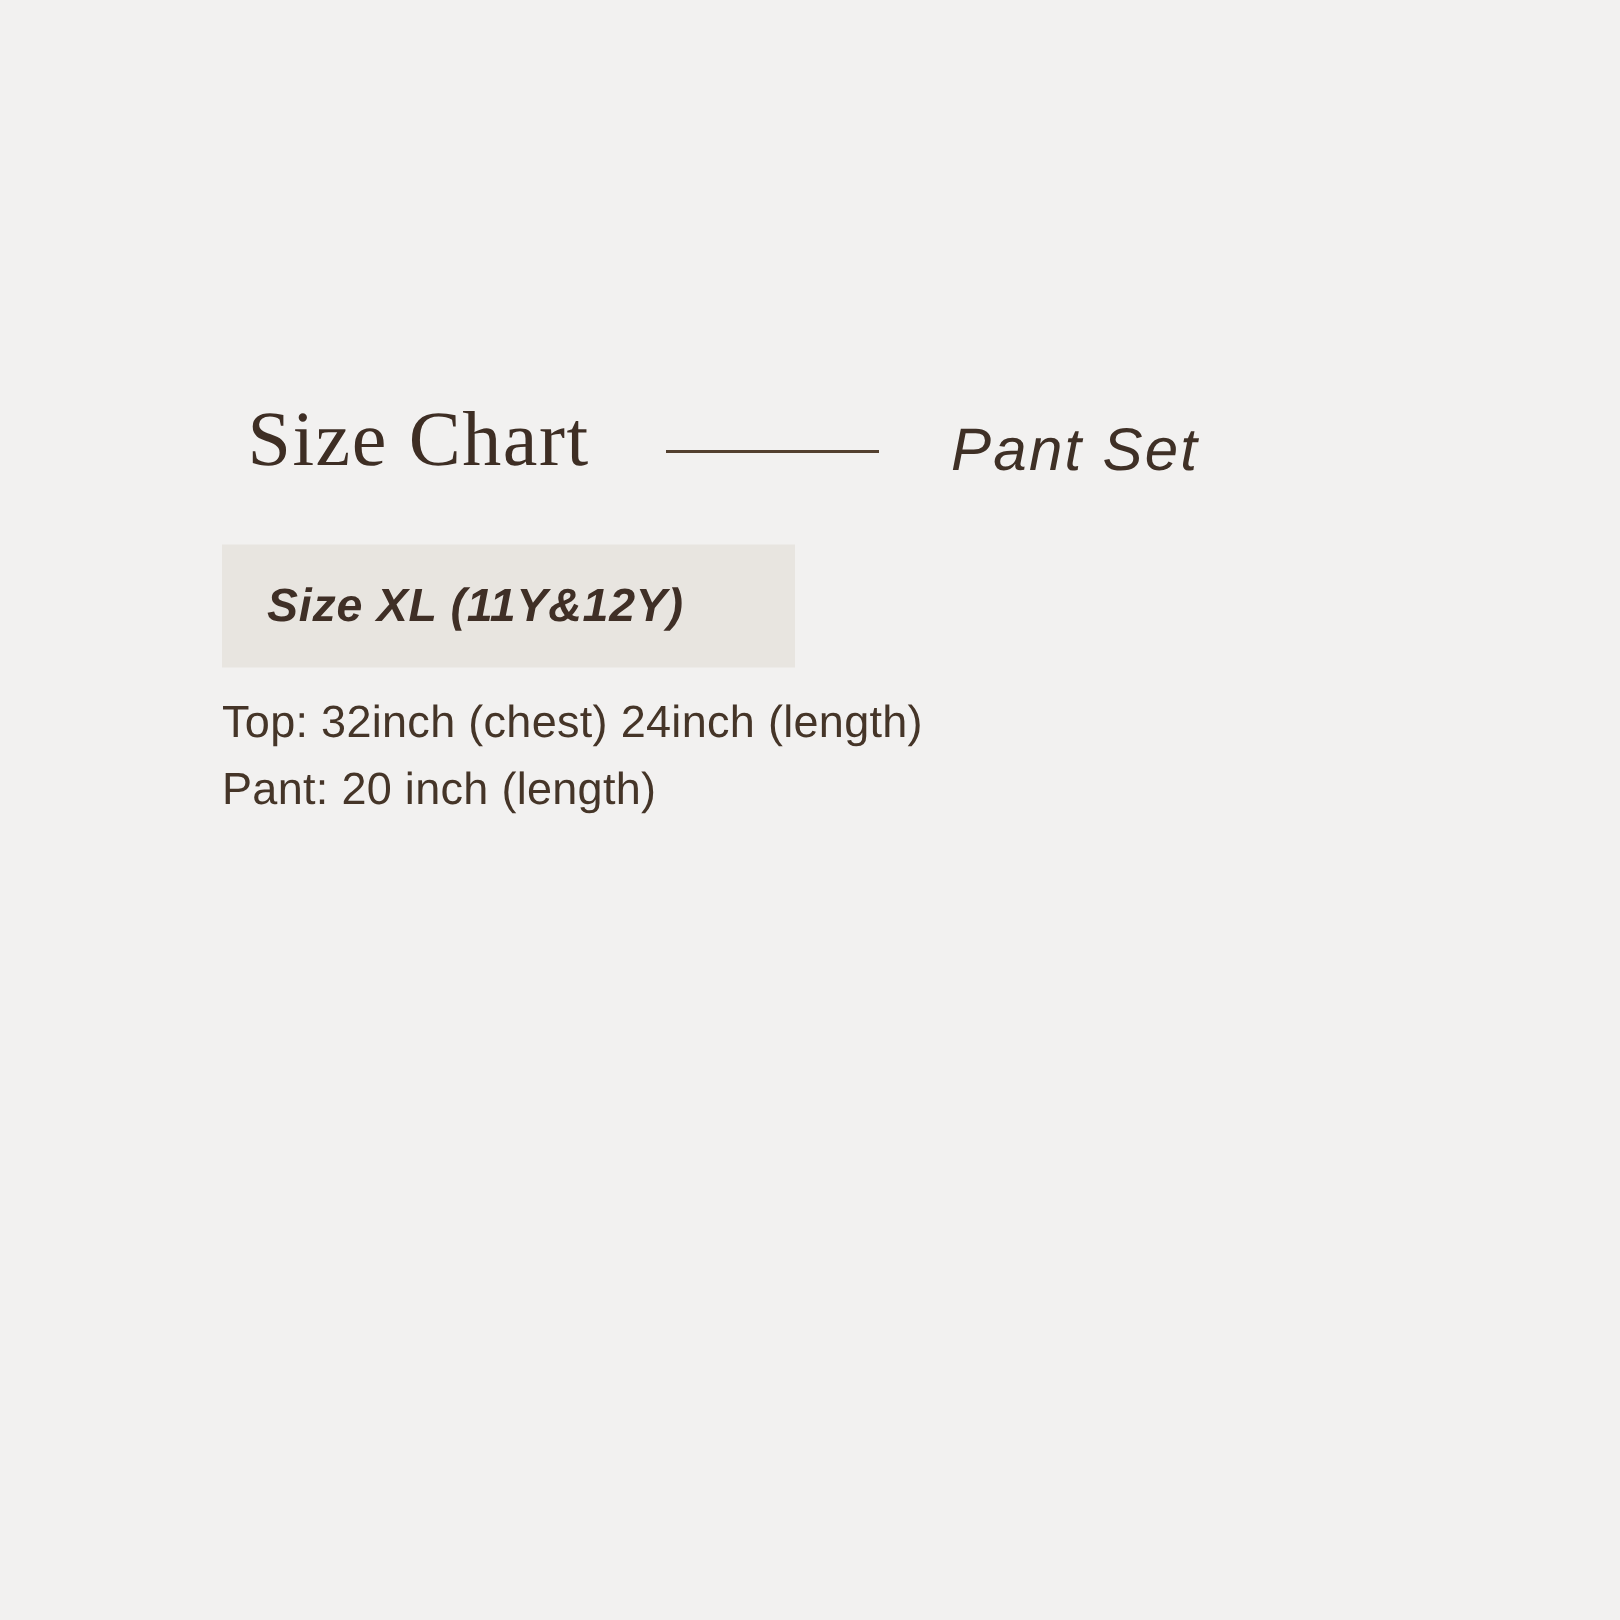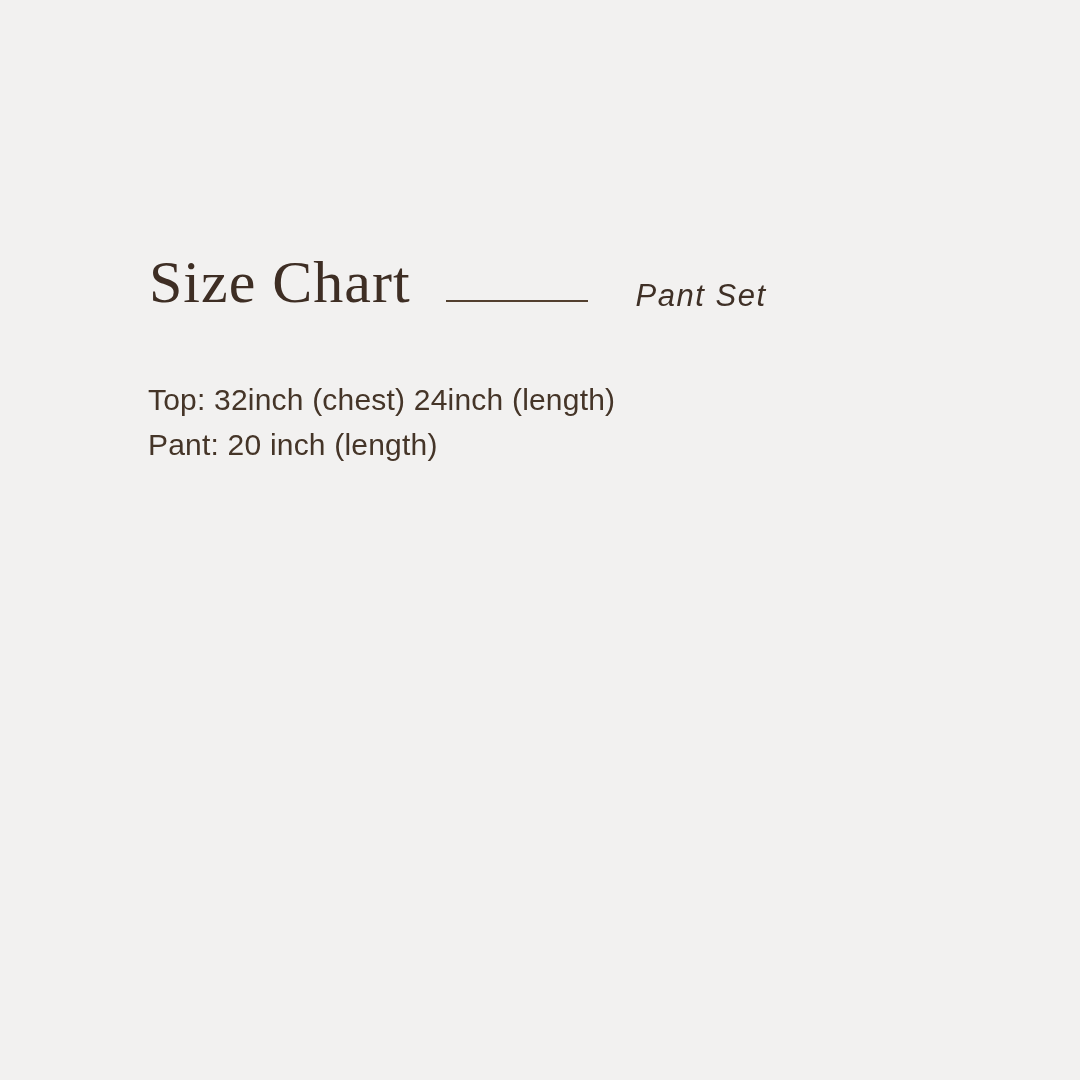--- a/index.html
+++ b/index.html
@@ -19,41 +19,41 @@
   
   .header {
     position: absolute;
     left: 148px;
     top: 250px;
     display: flex;
     align-items: flex-start;
     white-space: nowrap;
   }
   .title {
-    margin: 1px;
+    margin: 17px;
     font-family: "Liberation Serif", serif;
     font-weight: 400;
-    font-size: 60px;
+    font-size: 52px;
     line-height: 1.05;
     letter-spacing: 1px;
     color: #3e2e24;
   }
   .divider {
     margin-left: 34px;
     margin-top: 50px;
     width: 142px;
     height: 2px;
     background: #53402f;
   }
   .subtitle {
     margin-left: 48px;
     margin-top: 30px;
     font-style: italic;
     font-weight: 500;
-    font-size: 31px;
+    font-size: 40px;
     line-height: 1;
     letter-spacing: 1.5px;
     color: #3f3026;
     text-align: right;
   }
 
   
   .sections {
     position: absolute;
     left: 148px;
@@ -95,20 +95,23 @@
 
 <div class="header">
   <h1 class="title">Size Chart</h1>
   <div class="divider"></div>
   <div class="subtitle">Pant Set</div>
 </div>
 
 <div class="sections">
 
   <div class="section">
+    <div class="size-label-box">
+      <span class="size-label">Size XL (11Y&amp;12Y)</span>
+    </div>
     <div class="details">
       <p>Top: 32inch (chest) 24inch (length)</p>
       <p>Pant: 20 inch (length)</p>
     </div>
   </div>
 
   <div class="section">
   </div>
 
 </div>

